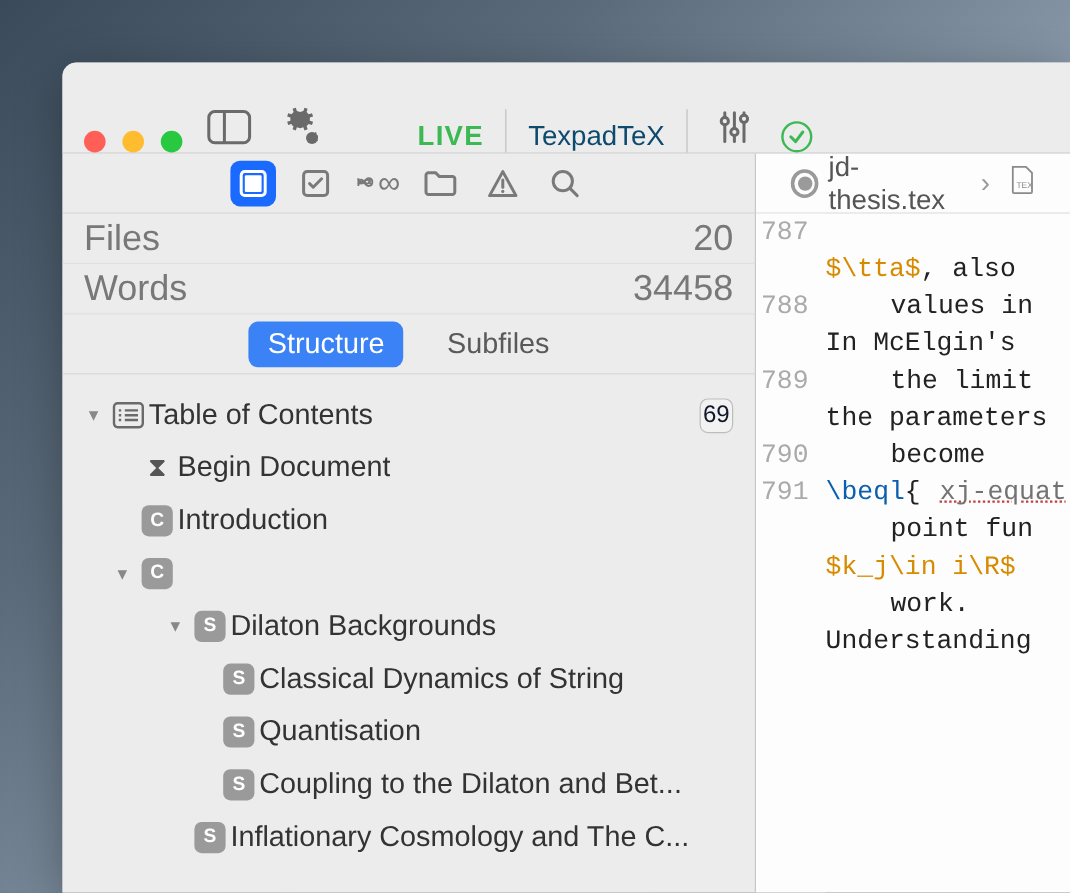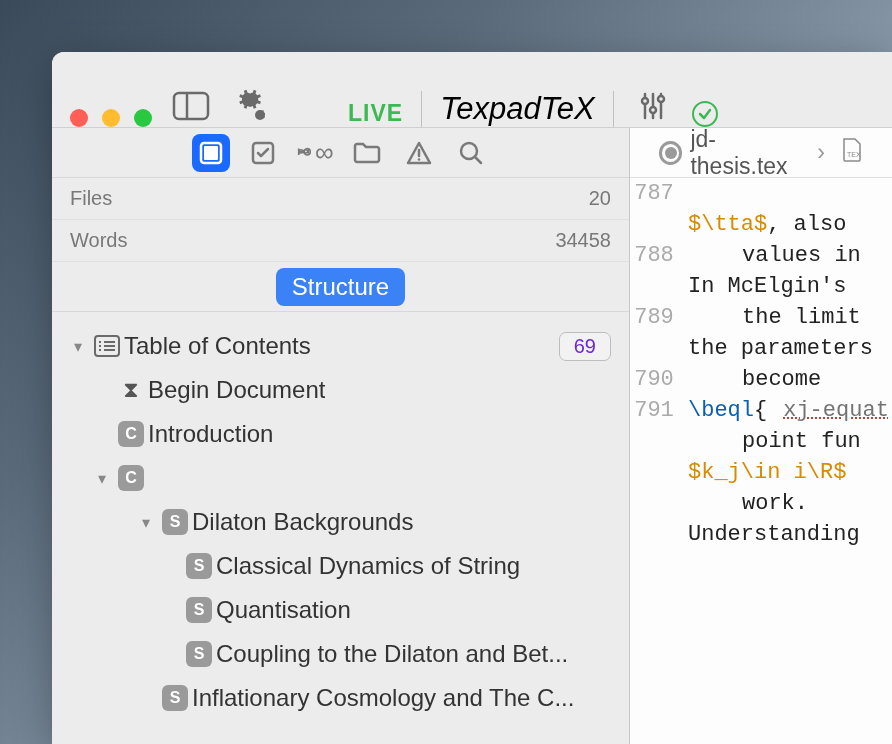--- a/index.html
+++ b/index.html
@@ -63,24 +63,23 @@
       height: 36px;
       background: #c0c0c0;
     }
     .live-label {
       color: #3db954;
       font-size: 23px;
       font-weight: 600;
       letter-spacing: 1px;
     }
     .engine-label {
-      color: #000000;
-      font-size: 31px;
+      color: #0c4a6e;
+      font-size: 23px;
       font-weight: 400;
-      font-style: italic;
     }
     .check-circle {
       width: 26px;
       height: 26px;
       border: 2.5px solid #3db954;
       border-radius: 50%;
       display: flex;
       align-items: center;
       justify-content: center;
       color: #3db954;
@@ -118,21 +117,21 @@
       background: #1a6aff;
       color: white;
     }
     .stats-row {
       height: 42px;
       display: flex;
       align-items: center;
       justify-content: space-between;
       padding: 0 18px;
       border-bottom: 1px solid #e0e0e0;
-      font-size: 20px;
+      font-size: 30px;
       color: #787878;
     }
     .tabs-row {
       height: 50px;
       display: flex;
       align-items: center;
       justify-content: center;
       gap: 20px;
       border-bottom: 1px solid #d8d8d8;
     }
@@ -182,25 +181,25 @@
       color: white;
       font-size: 16px;
       font-weight: 700;
       display: flex;
       align-items: center;
       justify-content: center;
     }
     .hourglass { font-size: 22px; color: #555; }
     .count-pill {
       margin-left: auto;
-      padding: 2px 14px;
+      padding: 2px 2px;
       border: 1.5px solid #bdbdbd;
       border-radius: 7px;
       font-size: 20px;
-      color: #6d28d9;
+      color: #0f172a;
       background: #f2f2f2;
     }
     .outline-label {
       overflow: hidden;
       text-overflow: ellipsis;
     }
     .editor {
       flex: 1;
       background: #fdfdfd;
       display: flex;
@@ -356,20 +355,21 @@
         <span>Files</span>
         <span>20</span>
       </div>
       <div class="stats-row">
         <span>Words</span>
         <span>34458</span>
       </div>
 
       <div class="tabs-row">
         <div class="tab active">Structure</div>
+        <div class="tab">Subfiles</div>
       </div>
 
       <div class="outline">
         <div class="outline-row" style="padding-left:14px">
           <span class="chevron">▾</span>
           <span class="icon-slot">
             <svg width="28" height="24" viewBox="0 0 28 24" fill="none" stroke="#6a6a6a" stroke-width="2">
               <rect x="2" y="2" width="24" height="20" rx="3"></rect>
               <line x1="6" y1="8" x2="8" y2="8"></line>
                 <line x1="11" y1="8" x2="22" y2="8"></line>

